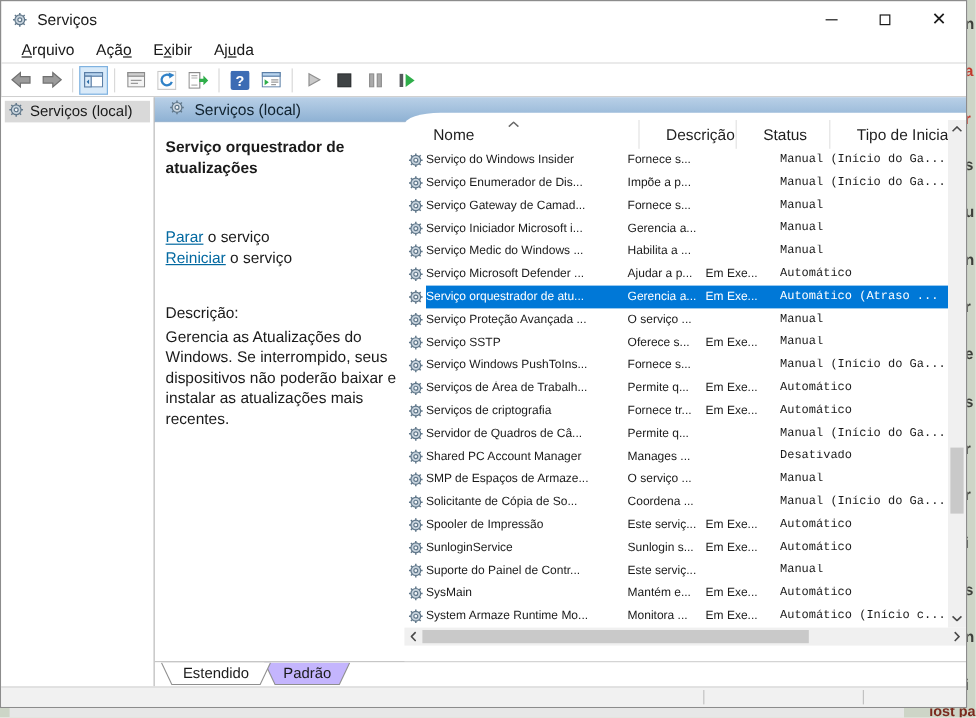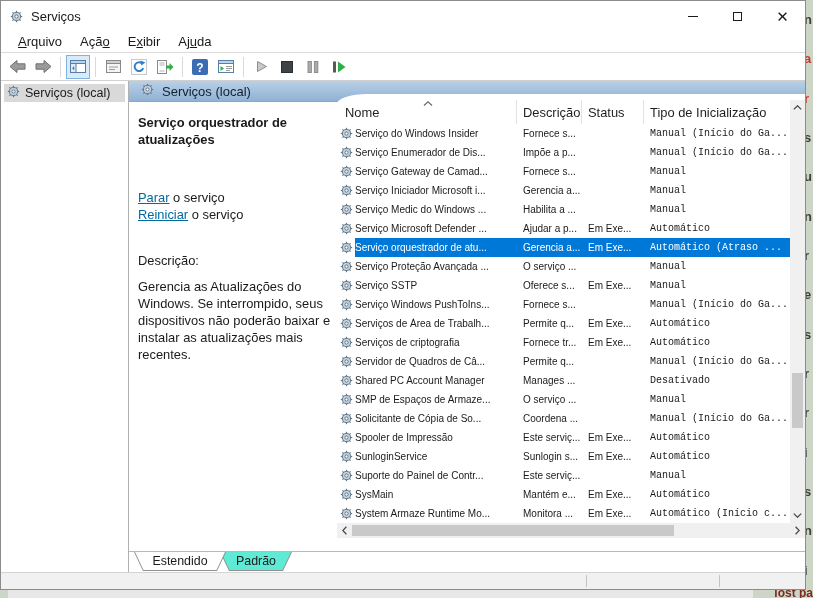--- a/index.html
+++ b/index.html
@@ -68,32 +68,32 @@
   .band {
     height:21px; flex:none; display:flex; align-items:center; gap:8px; padding-left:12px;
     background:linear-gradient(#b9d0e7,#8fb2d4); border-bottom:1px solid #88a8c8;
   }
   .band .band-title { font-size:13px; color:#10222f; }
   .pane-body { flex:1; display:flex; min-height:0; border-bottom:1px solid #b9b9b9; background:#fff; }
   .descpane { width:208px; flex:none; padding:12px 4px 0 9px; font-size:12.9px; line-height:17px; }
   .descpane .svc-title { font-weight:bold; margin-bottom:41px; }
   .descpane .links { margin-bottom:29px; }
   .descpane a { color:#0369a1; }
-  .desc-par { margin-top:9px; }
+  .desc-par { margin-top:3px; }
   
   .listbox {
     flex:1; margin-top:-8px; background:#fff; border-top-left-radius:30px 10px;
     display:flex; flex-direction:column; position:relative; padding-top:6px; min-width:0;
   }
   .viewport { display:flex; flex:none; }
   .grid { width:453px; flex:none; }
   .hdr { display:flex; height:24px; align-items:flex-end; font-size:12.9px; color:#1f1f1f;
          position:relative; }
   .hcell { padding:0 4px 4px 6px; border-right:1px solid #e3e3e3; height:100%;
-           display:flex; align-items:flex-end; white-space:nowrap; overflow:hidden; }
+           display:flex; align-items:flex-end; white-space:nowrap; overflow:hidden;margin-left:16px; }
   .h-name { width:180px; padding-left:8px; }
   .h-desc { width:65px; }
   .h-status { width:62px; }
   .h-startup { flex:1; border-right:none; }
   .sort-caret { position:absolute; left:86px; top:1px; }
   .rows {}
   .row { display:flex; height:19px; align-items:center; font-size:10px; }
   .row-icon { width:18px; flex:none; display:flex; justify-content:center; }
   .row-main { flex:1; display:flex; height:100%; align-items:center; min-width:0; }
   .row.selected .row-main { background:#0078d7; color:#fff; }
@@ -113,21 +113,21 @@
   .h-thumb { width:322px; height:11px; background:#c9c9c9; flex:none; }
   .h-fill { flex:1; }
   
   .tabstrip { height:20px; flex:none; display:flex; padding-left:5px; background:#fff; }
   .tab { position:relative; height:19px; margin-right:-6px; }
   .tab-outer { position:absolute; inset:0; background:#8f8f8f;
                clip-path:polygon(0 0,100% 0,calc(100% - 9px) 100%,9px 100%); }
   .tab-inner { position:absolute; left:0; right:0; top:0; bottom:1px; background:#fff;
                clip-path:polygon(1px 0,calc(100% - 1px) 0,calc(100% - 9.5px) 100%,9.5px 100%);
                display:flex; align-items:center; justify-content:center; font-size:12.4px; }
-  .tab.inactive .tab-inner { background:#5eead4; }
+  .tab.inactive .tab-inner { background:#c4b5fd; }
   .tab-ext { width:92px; z-index:2; }
   .tab-std { width:72px; z-index:1; }
   
   .statusbar { height:17px; flex:none; background:#f1f1f1; border-top:1px solid #d4d4d4; position:relative; }
   .sb-div { position:absolute; top:2px; bottom:2px; width:1px; background:#c2c2c2; }
   .sb-div1 { left:585px; }
   .sb-div2 { left:718px; }
 </style>
 </head>
 <body>

